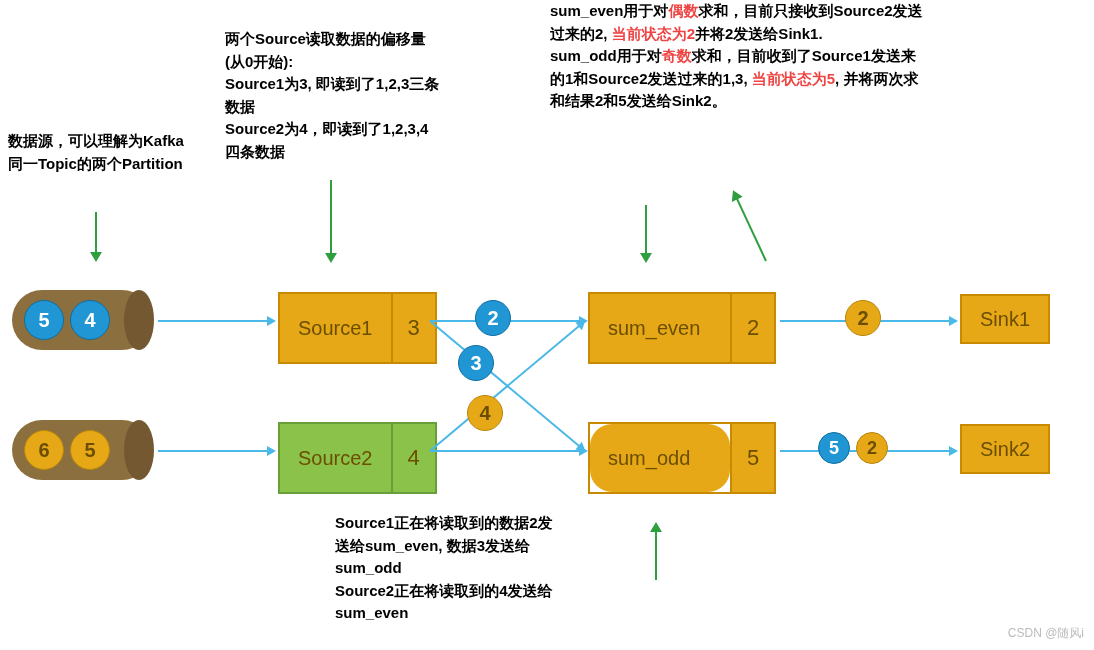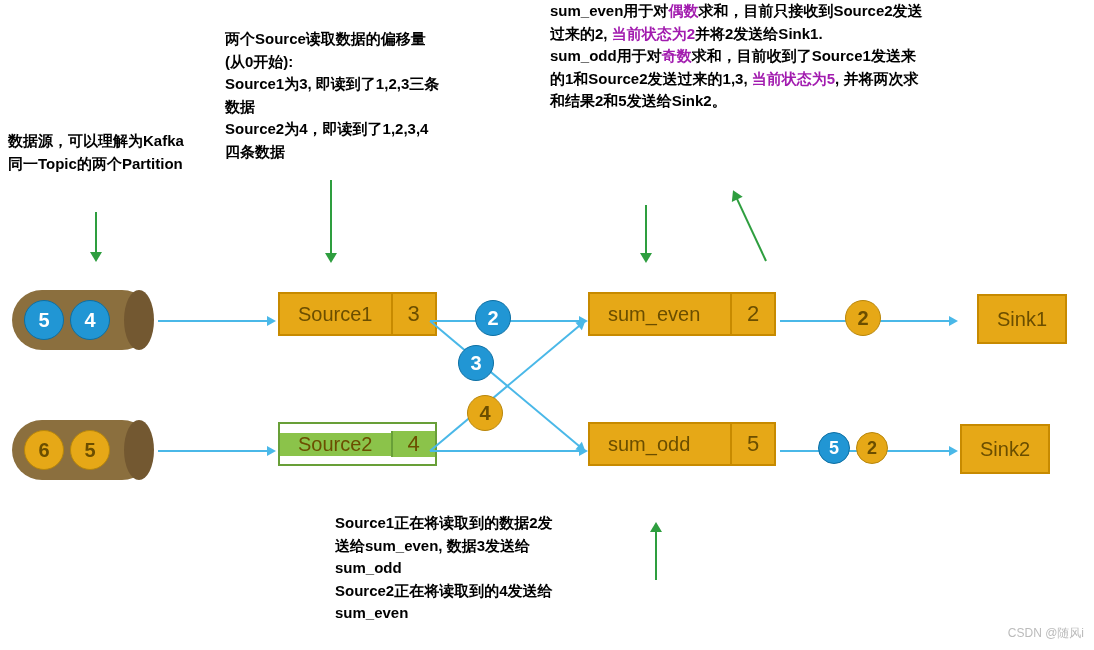--- a/index.html
+++ b/index.html
@@ -1,34 +1,34 @@
 <!DOCTYPE html>
 <html><head>
 <meta charset="utf-8">
 <style>
 * { box-sizing: border-box; margin: 0; padding: 0; }
 body { font-family: "Microsoft YaHei", Arial, sans-serif; width: 1094px; height: 650px; position: relative; background: #fff; }
 .text-block { position: absolute; font-size: 15px; line-height: 1.5; font-weight: bold; color: #000; }
-.red { color: #a21caf; }
+.red { color: #ef4444; }
 .arrow-down { position: absolute; width: 2px; background: #2e9e3f; }
 .arrow-down::after { content: ''; position: absolute; bottom: -8px; left: -5px; border-left: 6px solid transparent; border-right: 6px solid transparent; border-top: 10px solid #2e9e3f; }
 .arrow-diag { position: absolute; background: #2e9e3f; height: 2px; transform-origin: left center; }
 .arrow-diag::after { content: ''; position: absolute; right: -8px; top: -5px; border-top: 6px solid transparent; border-bottom: 6px solid transparent; border-left: 10px solid #2e9e3f; }
 .arrow-up { position: absolute; width: 2px; background: #2e9e3f; }
 .arrow-up::after { content: ''; position: absolute; top: -8px; left: -5px; border-left: 6px solid transparent; border-right: 6px solid transparent; border-bottom: 10px solid #2e9e3f; }
 .cylinder { position: absolute; width: 140px; height: 60px; background: #8b6f3e; border-radius: 30px; display: flex; align-items: center; padding-left: 12px; gap: 6px; }
 .cylinder::after { content:''; position:absolute; right:-2px; top:0; width:30px; height:60px; border-radius:50%; background:#735831; }
 .circle { width: 40px; height: 40px; border-radius: 50%; display: flex; align-items: center; justify-content: center; font-size: 20px; font-weight: bold; z-index:2; position:relative;}
 .c-blue { background: #2196d4; color: #fff; border:1px solid #0d6fa3;}
 .c-yellow { background: #e6a817; color: #6b4e00; border:1px solid #b8860b;}
-.box { position: absolute; height: 44px; display: flex; border: 2px solid #c78a00; }
+.box { position: absolute; height: 72px; display: flex; border: 2px solid #c78a00; }
 .box-main { background: #e6a817; padding: 0 18px; display:flex; align-items:center; font-size:20px; color:#6b4e00;}
 .box-side { background: #e6a817; width:44px; border-left:2px solid #c78a00; display:flex; align-items:center; justify-content:center; font-size:22px; color:#6b4e00;}
 .box-green .box-main { background:#8bc34a; }
-.box-green { border-color:#689f38;align-items:center;}
+.box-green { border-color:#689f38;}
 .box-green .box-side { background:#8bc34a; border-left-color:#689f38;}
 .sink { position:absolute; width:90px; height:50px; background:#e6a817; border:2px solid #c78a00; display:flex; align-items:center; justify-content:center; font-size:20px; color:#6b4e00;}
 .float-circle { position:absolute; width:36px; height:36px; border-radius:50%; display:flex; align-items:center; justify-content:center; font-size:20px; font-weight:bold;}
 .flow-line { position:absolute; height:2px; background:#4ab8e8; transform-origin:left center;}
 .flow-line::after { content:''; position:absolute; right:-8px; top:-4px; border-top:5px solid transparent; border-bottom:5px solid transparent; border-left:9px solid #4ab8e8;}
 .watermark { position:absolute; right:10px; bottom:8px; font-size:12px; color:#bbb;margin-top:16px;}
 </style>
 </head>
 <body>
 
@@ -79,31 +79,31 @@
 <div class="float-circle c-blue" style="left:475px; top:300px;">2</div>
 <div class="float-circle c-blue" style="left:458px; top:345px;">3</div>
 <div class="float-circle c-yellow" style="left:467px; top:395px;">4</div>
 
 <div class="box" style="left:588px; top:292px;">
   <div class="box-main" style="width:140px;">sum_even</div>
   <div class="box-side">2</div>
 </div>
 
 <div class="box" style="left:588px; top:422px;">
-  <div class="box-main" style="width:140px;">sum_odd</div>
+  <div class="box-main" style="width:140px;border-radius:22px;">sum_odd</div>
   <div class="box-side">5</div>
 </div>
 
 <div class="flow-line" style="left:780px; top:320px; width:170px;"></div>
 <div class="flow-line" style="left:780px; top:450px; width:170px;"></div>
 
 <div class="float-circle c-yellow" style="left:845px; top:300px;">2</div>
 <div class="float-circle c-blue" style="left:818px; top:432px;width:32px;height:32px;font-size:18px;">5</div>
 <div class="float-circle c-yellow" style="left:856px; top:432px;width:32px;height:32px;font-size:18px;">2</div>
 
-<div class="sink" style="left:960px; top:294px;margin-left:17px;">Sink1</div>
+<div class="sink" style="left:960px; top:294px;">Sink1</div>
 <div class="sink" style="left:960px; top:424px;">Sink2</div>
 
 <div class="text-block" style="left:335px; top:512px; width:230px; white-space:pre-line;">Source1正在将读取到的数据2发送给sum_even, 数据3发送给sum_odd
 Source2正在将读取到的4发送给sum_even</div>
 <div class="arrow-up" style="left:655px; top:530px; height:50px;"></div>
 
 <div class="watermark">CSDN @随风i</div>
 
 </body></html>

